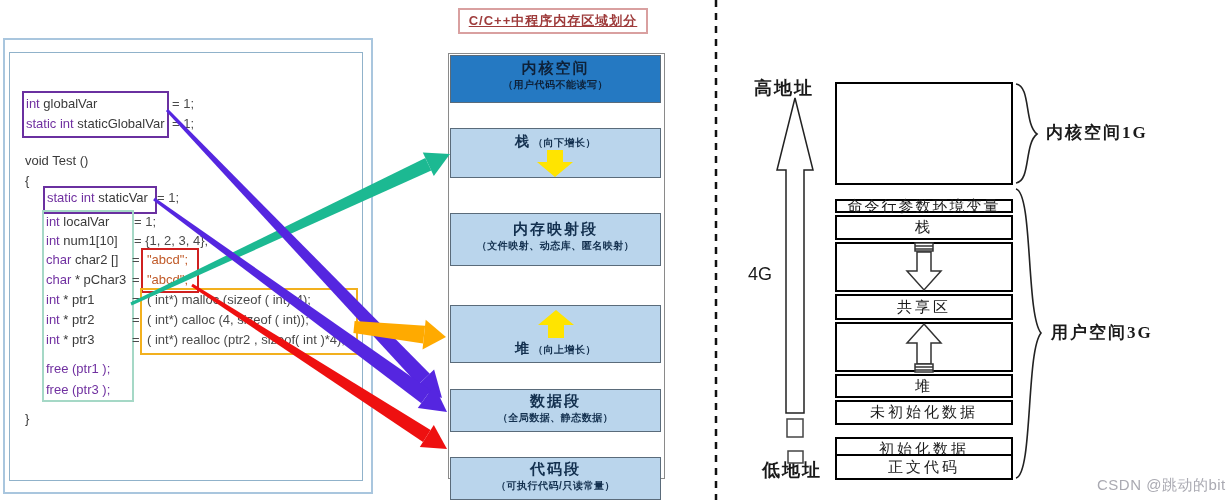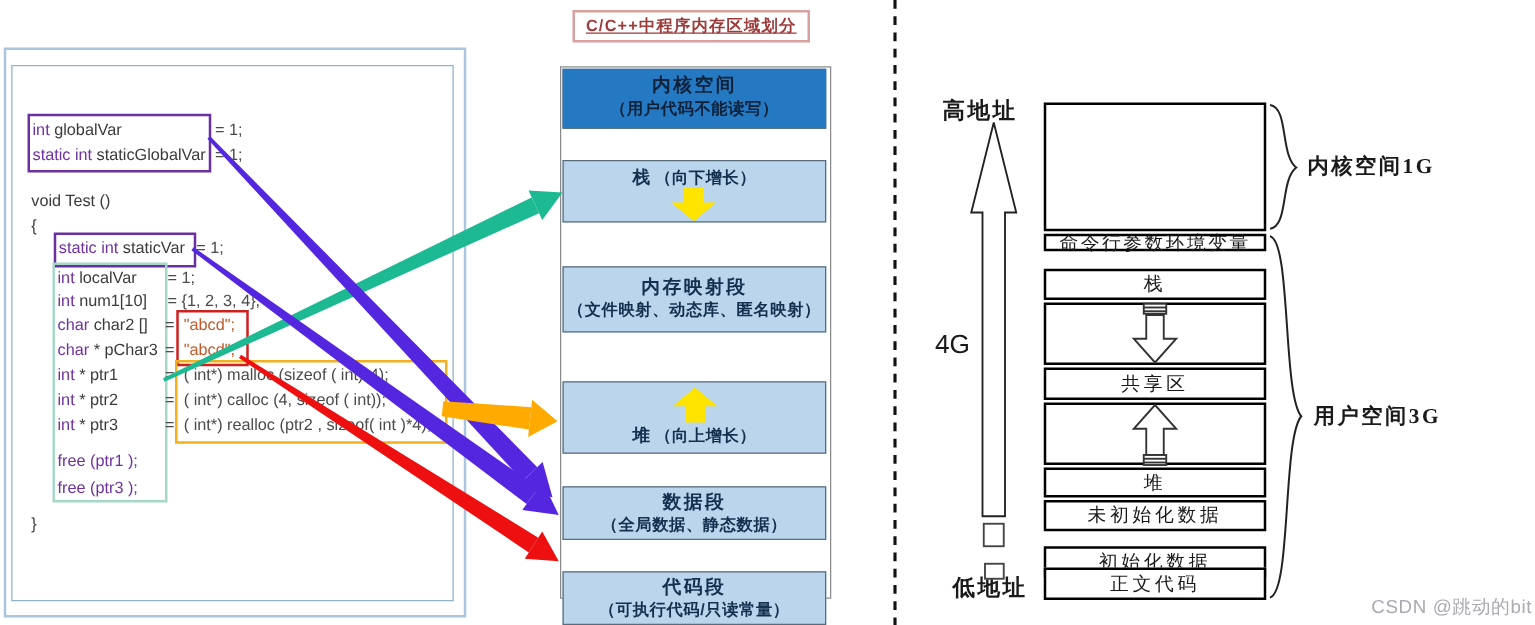--- a/index.html
+++ b/index.html
@@ -19,21 +19,21 @@
   .box-orange{border:2px solid #f2b01e;}
   
   .map-title{left:458px;top:8px;width:186px;height:22px;border:2px solid #d9a0a0;
              color:#9e3b3b;font-weight:bold;font-size:13px;display:flex;align-items:center;
              justify-content:center;letter-spacing:1px;text-decoration:underline;}
   .map-col{left:448px;top:53px;width:215px;height:424px;border:1px solid #8a8a8a;background:#fff;}
   .sect{position:absolute;left:450px;width:211px;box-sizing:border-box;border:1px solid #5a6b7a;
         display:flex;flex-direction:column;align-items:center;justify-content:flex-start;
         color:#13304f;}
   .sect .nm{font-weight:bold;font-size:15px;letter-spacing:2px;}
-  .sect .nt{font-weight:bold;font-size:13px;letter-spacing:0.5px;}
+  .sect .nt{font-weight:bold;font-size:10px;letter-spacing:0.5px;}
   .sect-light{background:#bad5ec;}
   .sect-kernel{background:#2579c2;}
   .inline-row{display:flex;align-items:baseline;gap:2px;}
   
   .cn{font-family:"Liberation Serif",serif;color:#1a1a1a;}
   .rowbox{position:absolute;left:835px;width:178px;box-sizing:border-box;border:2px solid #000;
           background:#fff;display:flex;align-items:center;justify-content:center;
           font-size:15px;letter-spacing:3px;}
   .side-label{font-size:18px;letter-spacing:2px;font-weight:bold;}
   .brace-label{font-size:17px;letter-spacing:2px;font-weight:bold;}
@@ -122,25 +122,25 @@
     <div class="nm" style="margin-top:2px;">数据段</div>
     <div class="nt">（全局数据、静态数据）</div>
   </div>
 
   <div class="sect sect-light" style="top:433px;height:43px;margin-top:24px;">
     <div class="nm" style="margin-top:2px;">代码段</div>
     <div class="nt">（可执行代码/只读常量）</div>
   </div>
 
   <div class="abs cn side-label" style="left:754px;top:76px;">高地址</div>
-  <div class="abs" style="left:748px;top:264px;font-size:21px;color:#1a1a1a;">4G</div>
+  <div class="abs" style="left:748px;top:264px;font-size:18px;color:#1a1a1a;">4G</div>
   <div class="abs cn side-label" style="left:762px;top:458px;">低地址</div>
 
   <div class="rowbox cn" style="top:82px;height:103px;"></div>
-  <div class="rowbox cn" style="top:187px;height:14px;letter-spacing:2px;font-family:Liberation Serif, serif;">命令行参数环境变量</div>
+  <div class="rowbox cn" style="top:199px;height:14px;letter-spacing:2px;font-family:Liberation Serif, serif;">命令行参数环境变量</div>
   <div class="rowbox cn" style="top:215px;height:25px;">栈</div>
   <div class="rowbox cn" style="top:242px;height:50px;"></div>
   <div class="rowbox cn" style="top:294px;height:26px;">共享区</div>
   <div class="rowbox cn" style="top:322px;height:50px;"></div>
   <div class="rowbox cn" style="top:374px;height:24px;">堆</div>
   <div class="rowbox cn" style="top:400px;height:25px;">未初始化数据</div>
   <div class="rowbox cn" style="top:437px;height:25px;text-align:right;">初始化数据</div>
   <div class="rowbox cn" style="top:454px;height:26px;">正文代码</div>
 
   <div class="abs cn brace-label" style="left:1046px;top:121px;">内核空间1G</div>

